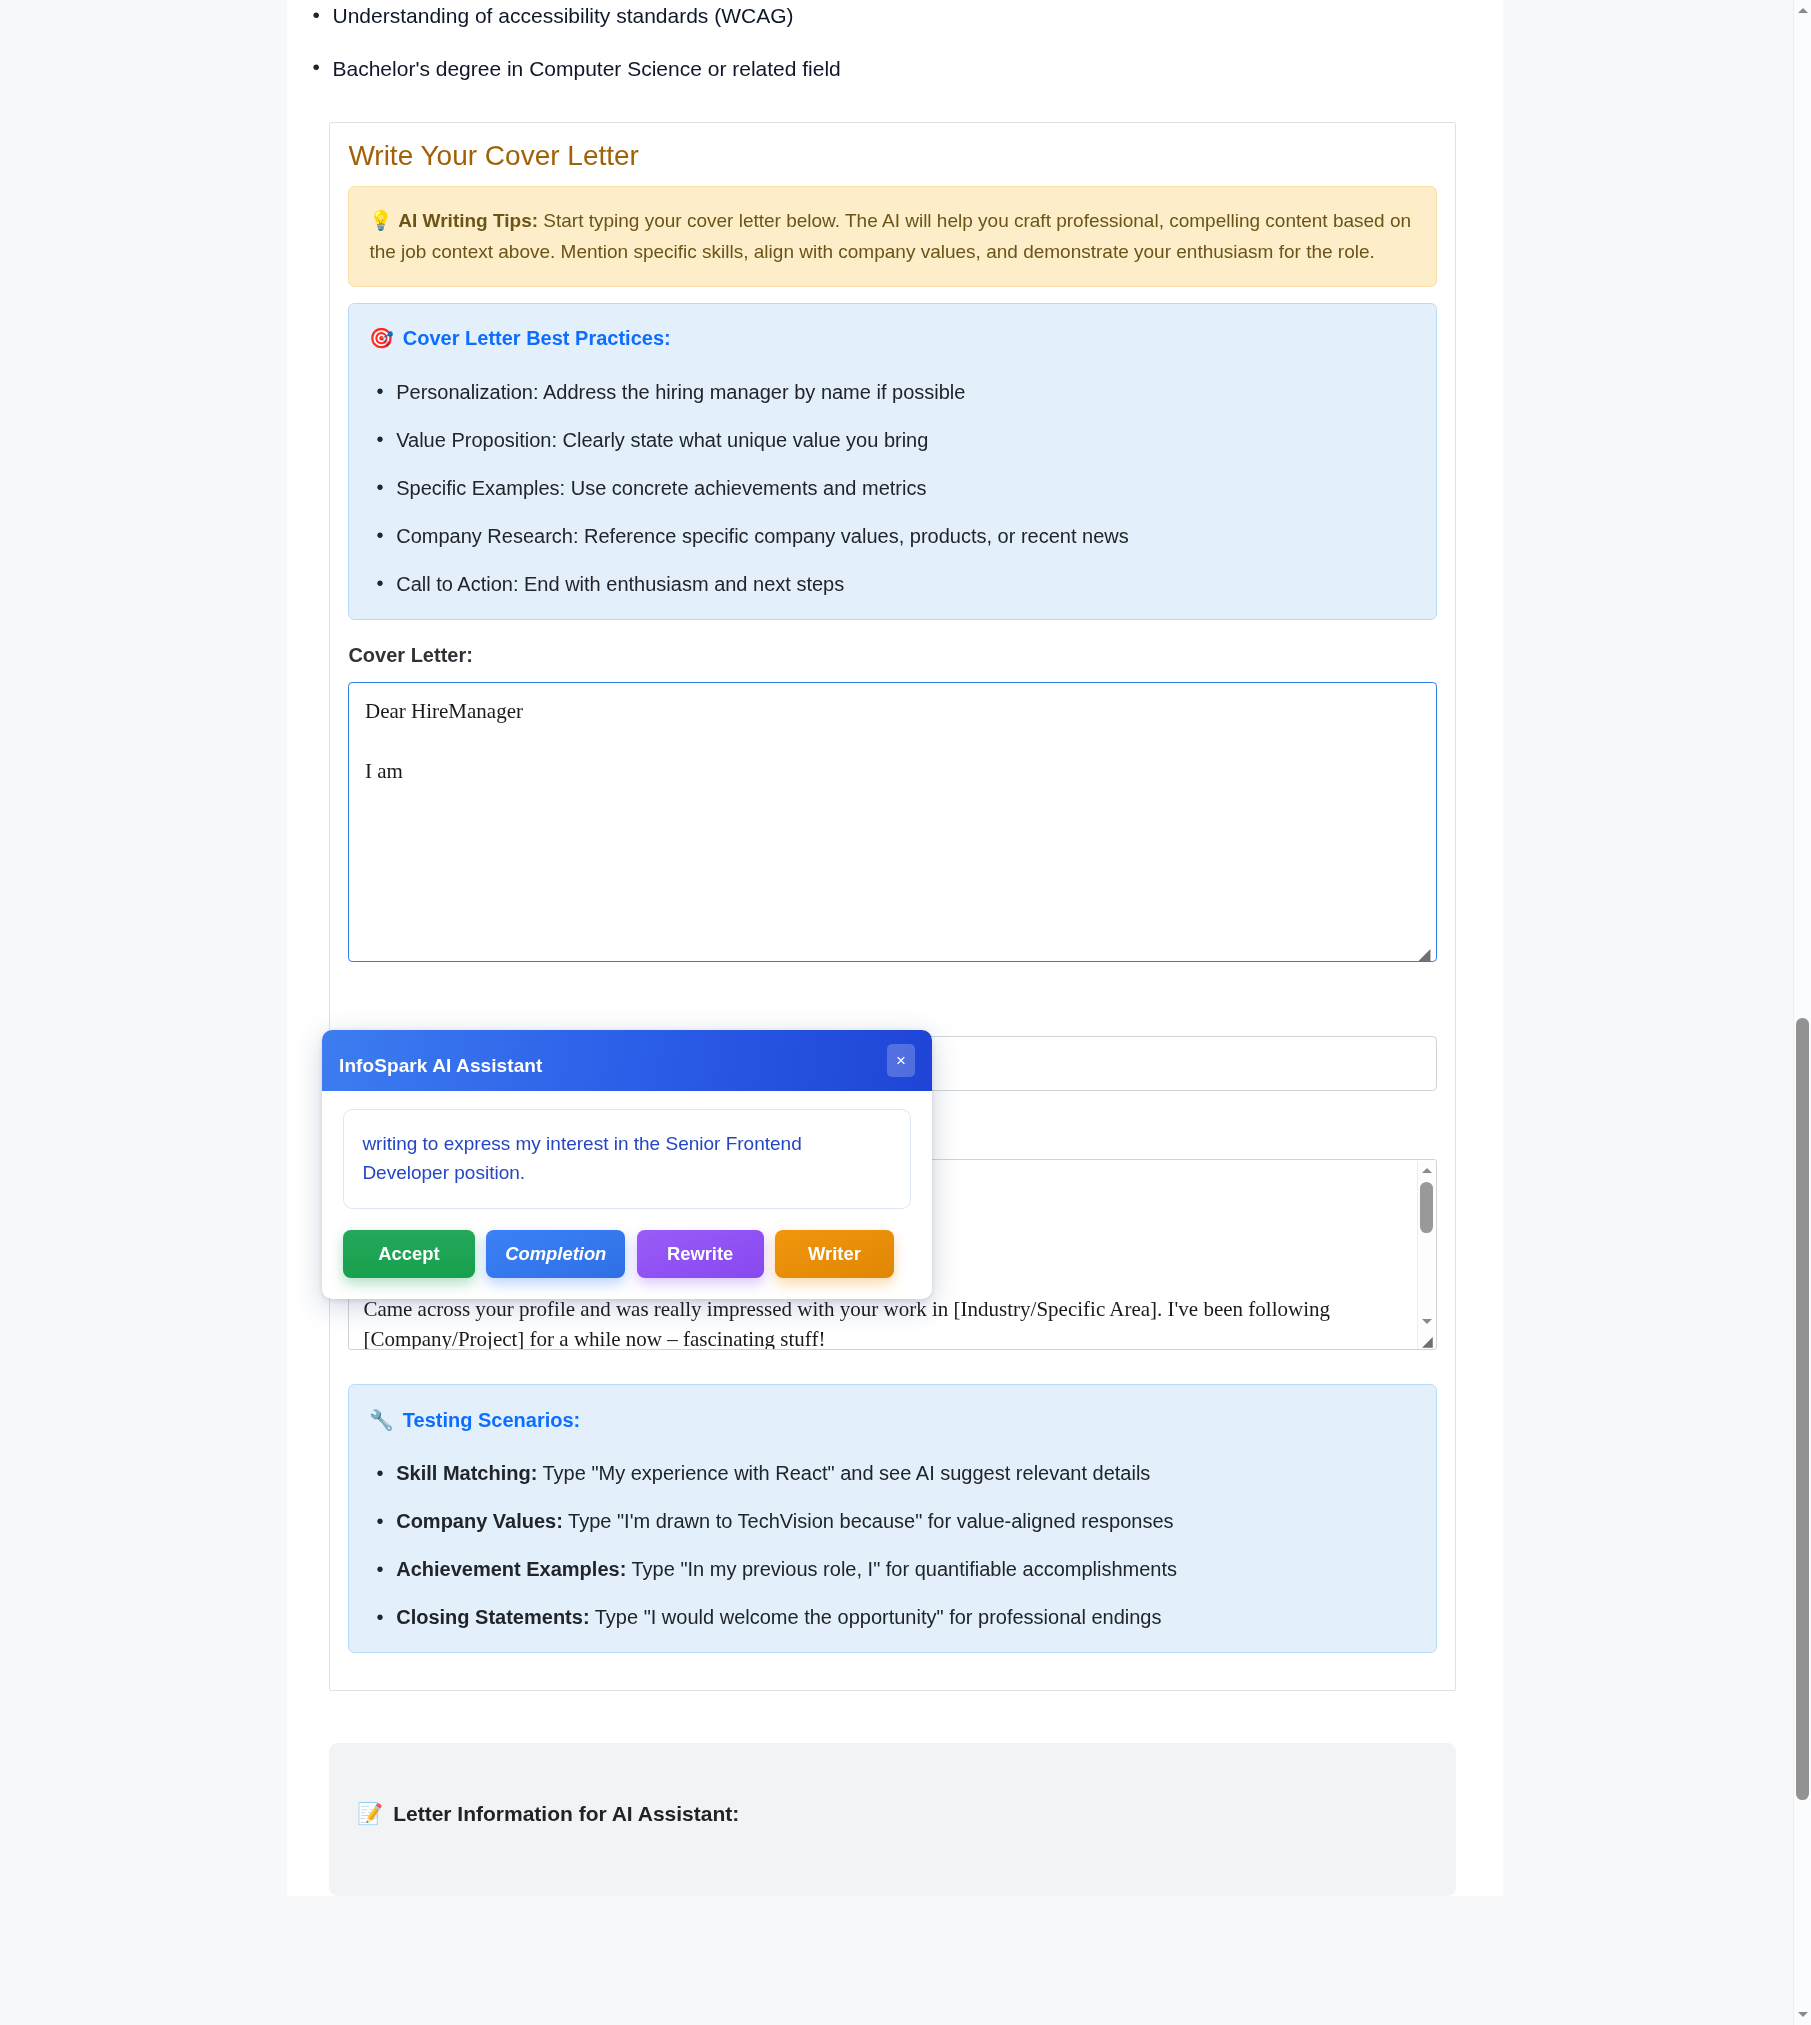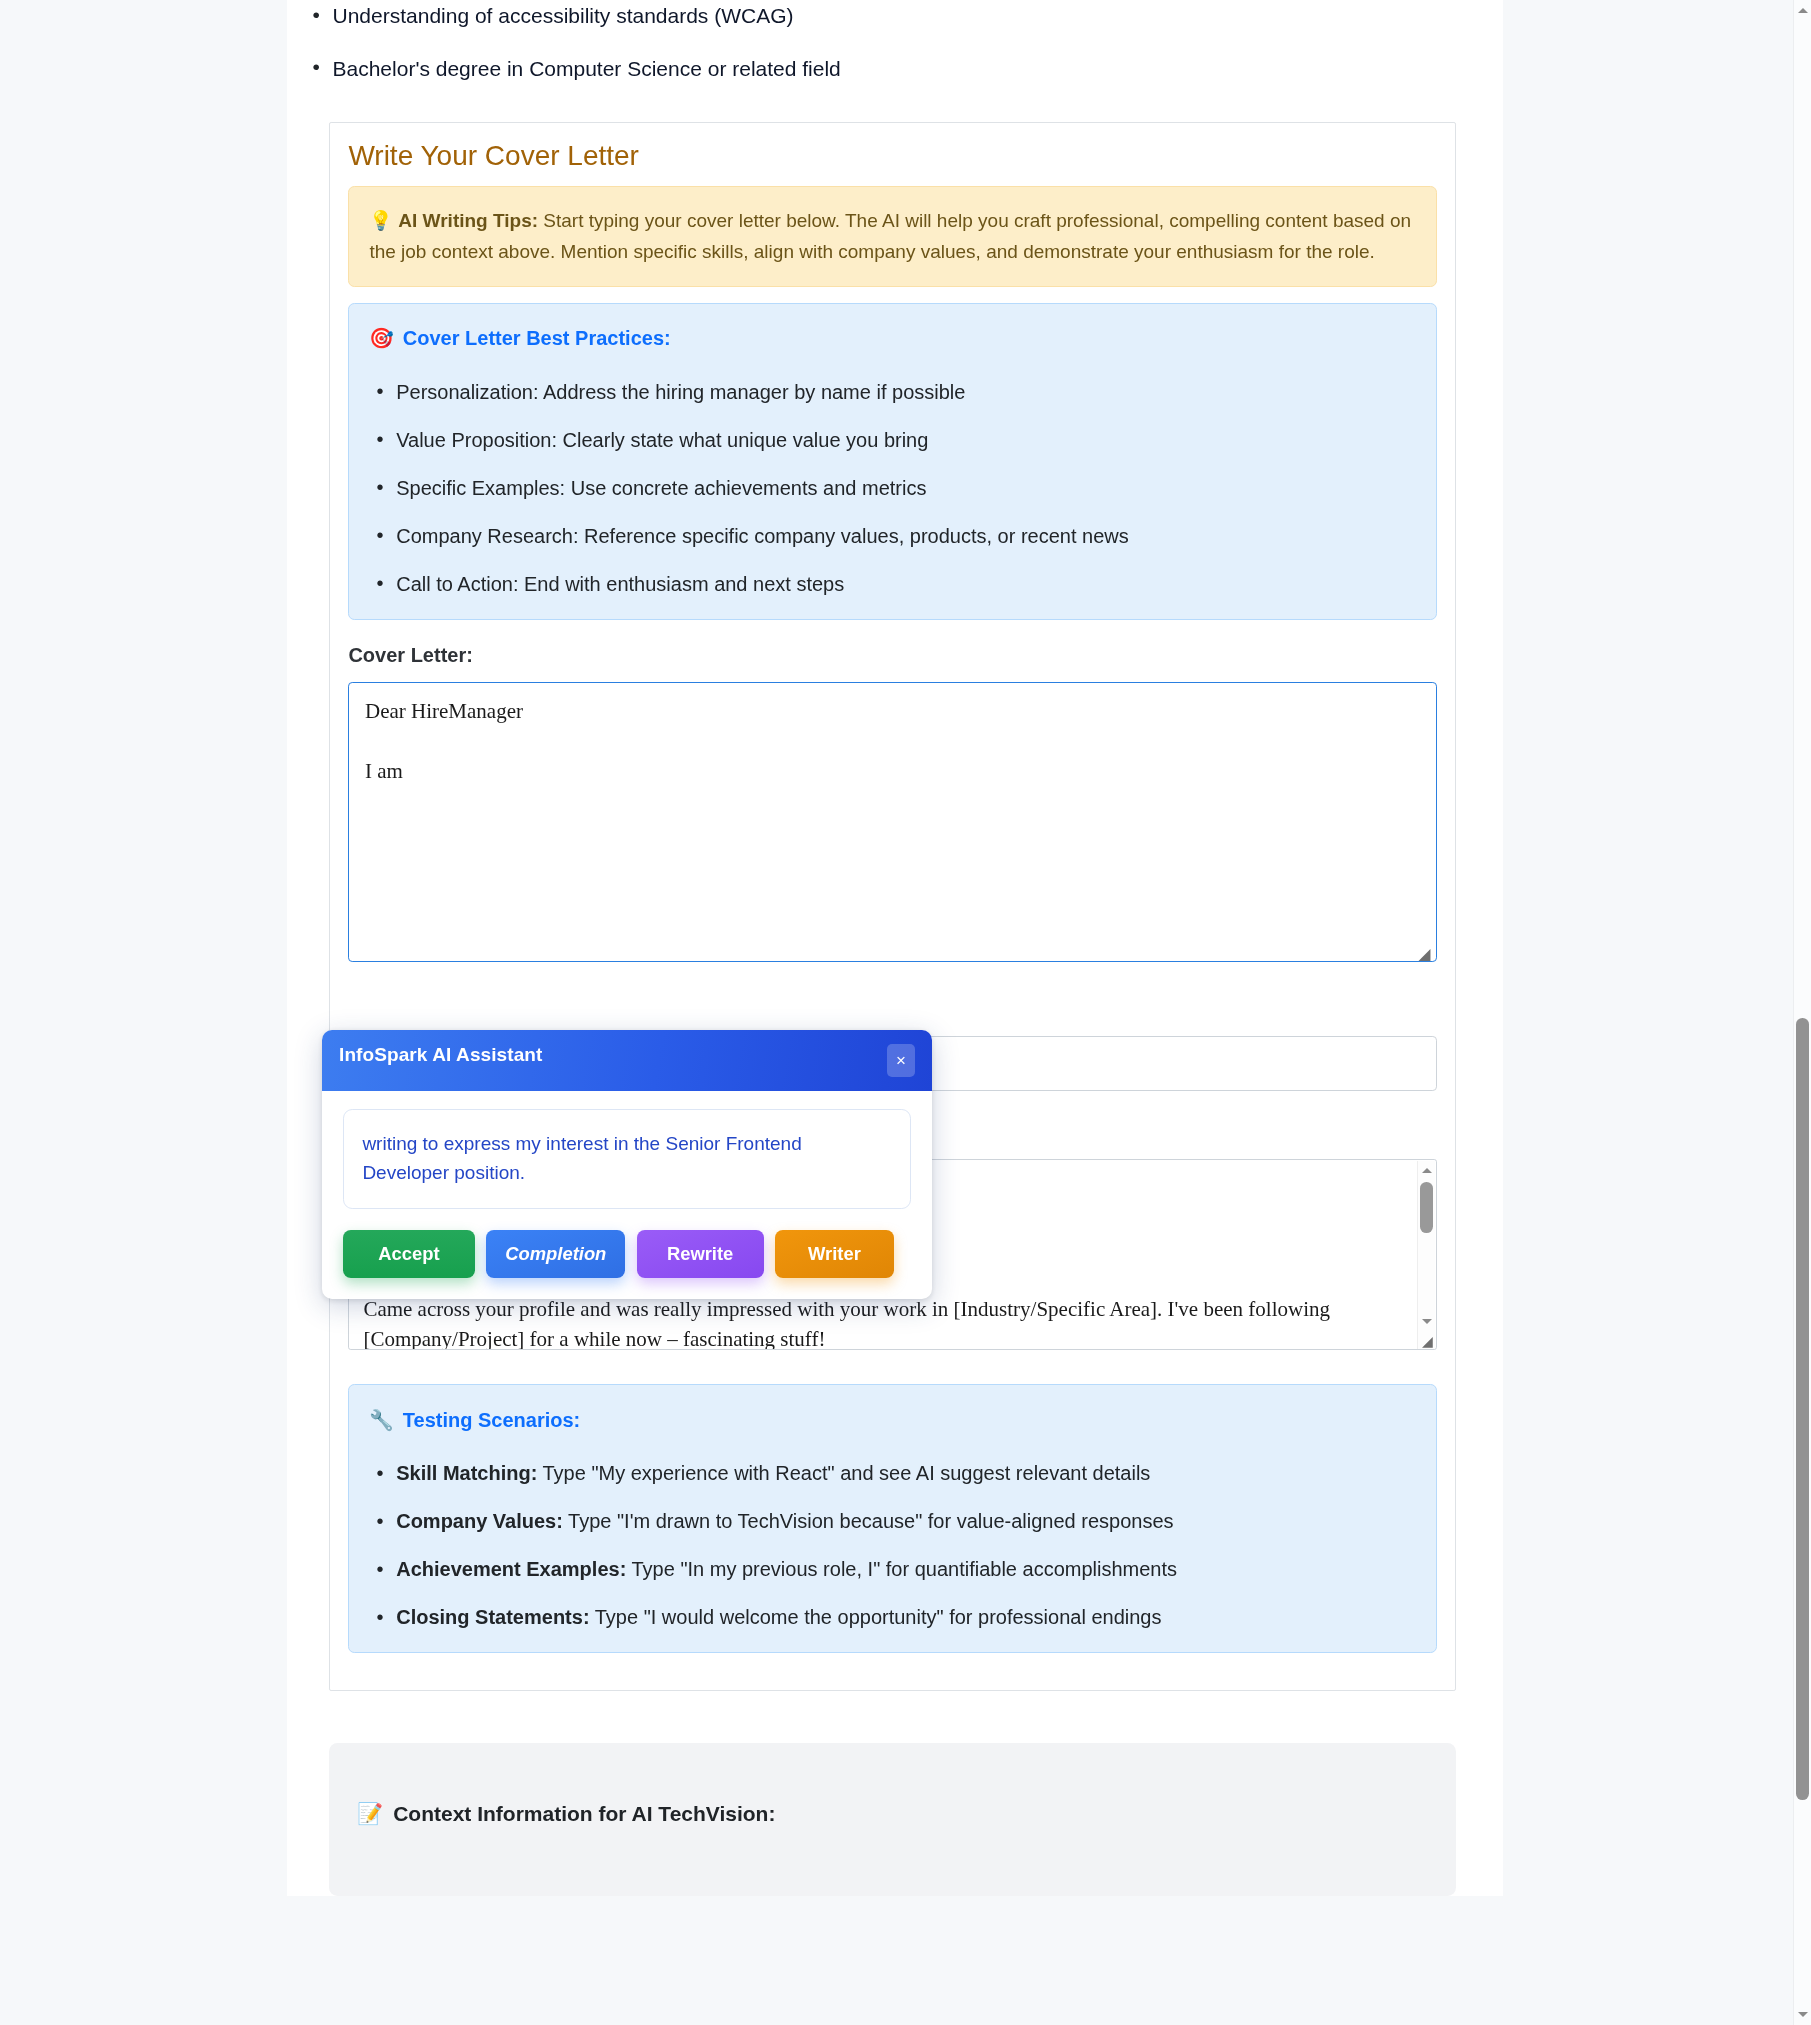--- a/index.html
+++ b/index.html
@@ -149,21 +149,21 @@
 
   
   .ai-popup {
     position: absolute; left: 322px; top: 1030px; width: 610px;
     background: #ffffff; border-radius: 10px;
     box-shadow: 0 7px 28px rgba(30,60,120,.22), 0 1.4px 5.7px rgba(0,0,0,.10);
     overflow: hidden; z-index: 50;
   }
   .ai-header {
     background: linear-gradient(100deg,#3d7df0 0%, #2a5ce8 55%, #1f44d6 100%);
-    padding: 14px 17px; display: flex; align-items: flex-start; justify-content: space-between;
+    padding: 14px 17px; display: flex; align-items: flex-end; justify-content: space-between;
   }
   .ai-title { color: #fff; font-size: 19px; font-weight: bold; letter-spacing: 0.1px; }
   .ai-close {
     width: 28px; height: 33px; border: none; border-radius: 5px;
     background: rgba(255,255,255,.22); color: #fff;
     font-size: 17px; line-height: 1; cursor: pointer;
     display: flex; align-items: center; justify-content: center;
   }
   .ai-body { padding: 18.4px 21px 21px 21px; border-radius: 6px; }
   .ai-suggestion {
@@ -274,21 +274,21 @@
           <li><b>Closing Statements:</b><span> Type "I would welcome the opportunity" for professional endings</span></li>
         </ul>
       </div>
 
     </div>
   </div>
 
   <div class="context-panel">
     <div class="context-heading">
       <span class="emoji">📝</span>
-      <span>Context Information for AI TechVision:</span>
+      <span>Letter Information for AI Assistant:</span>
     </div>
   </div>
 
 </div>
 
 <div class="ai-popup">
   <div class="ai-header">
     <span class="ai-title">InfoSpark AI Assistant</span>
     <button class="ai-close">×</button>
   </div>

